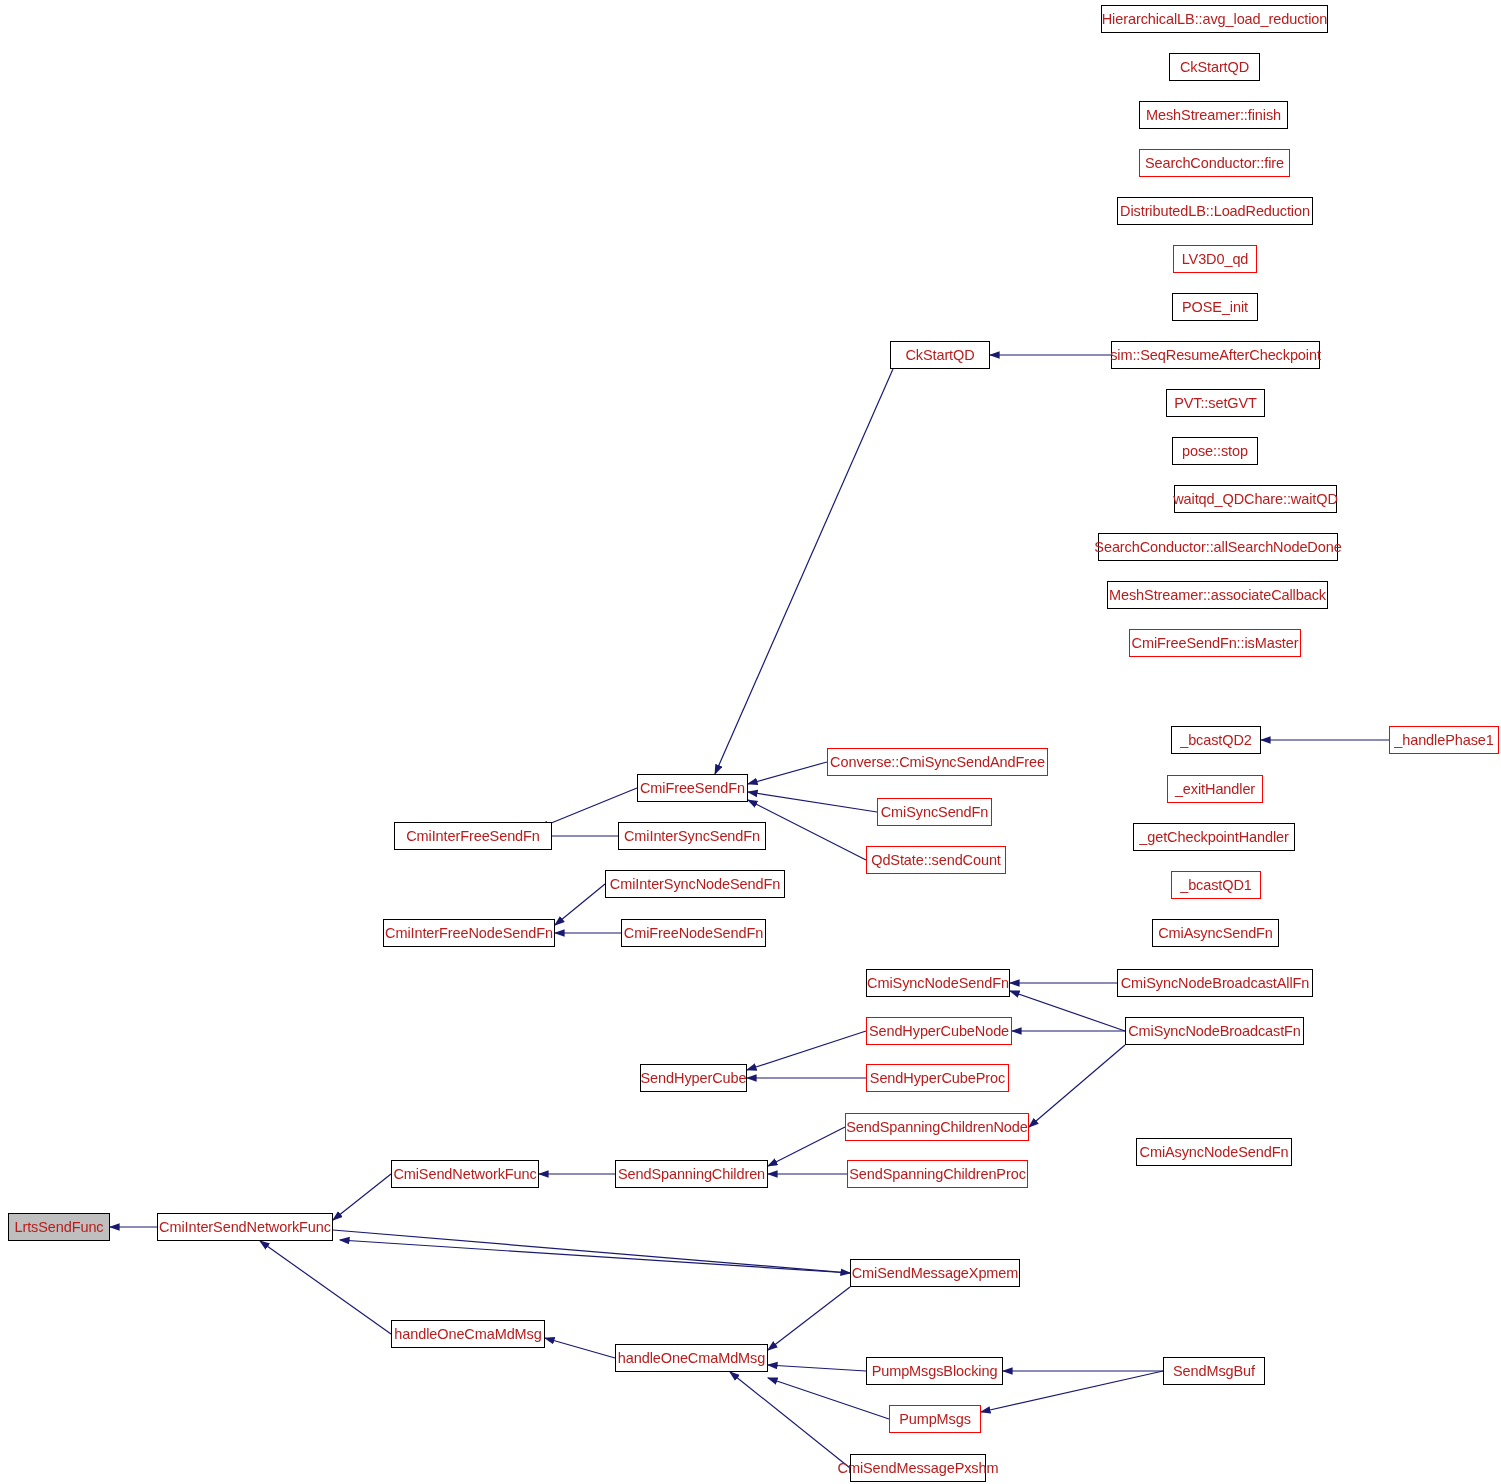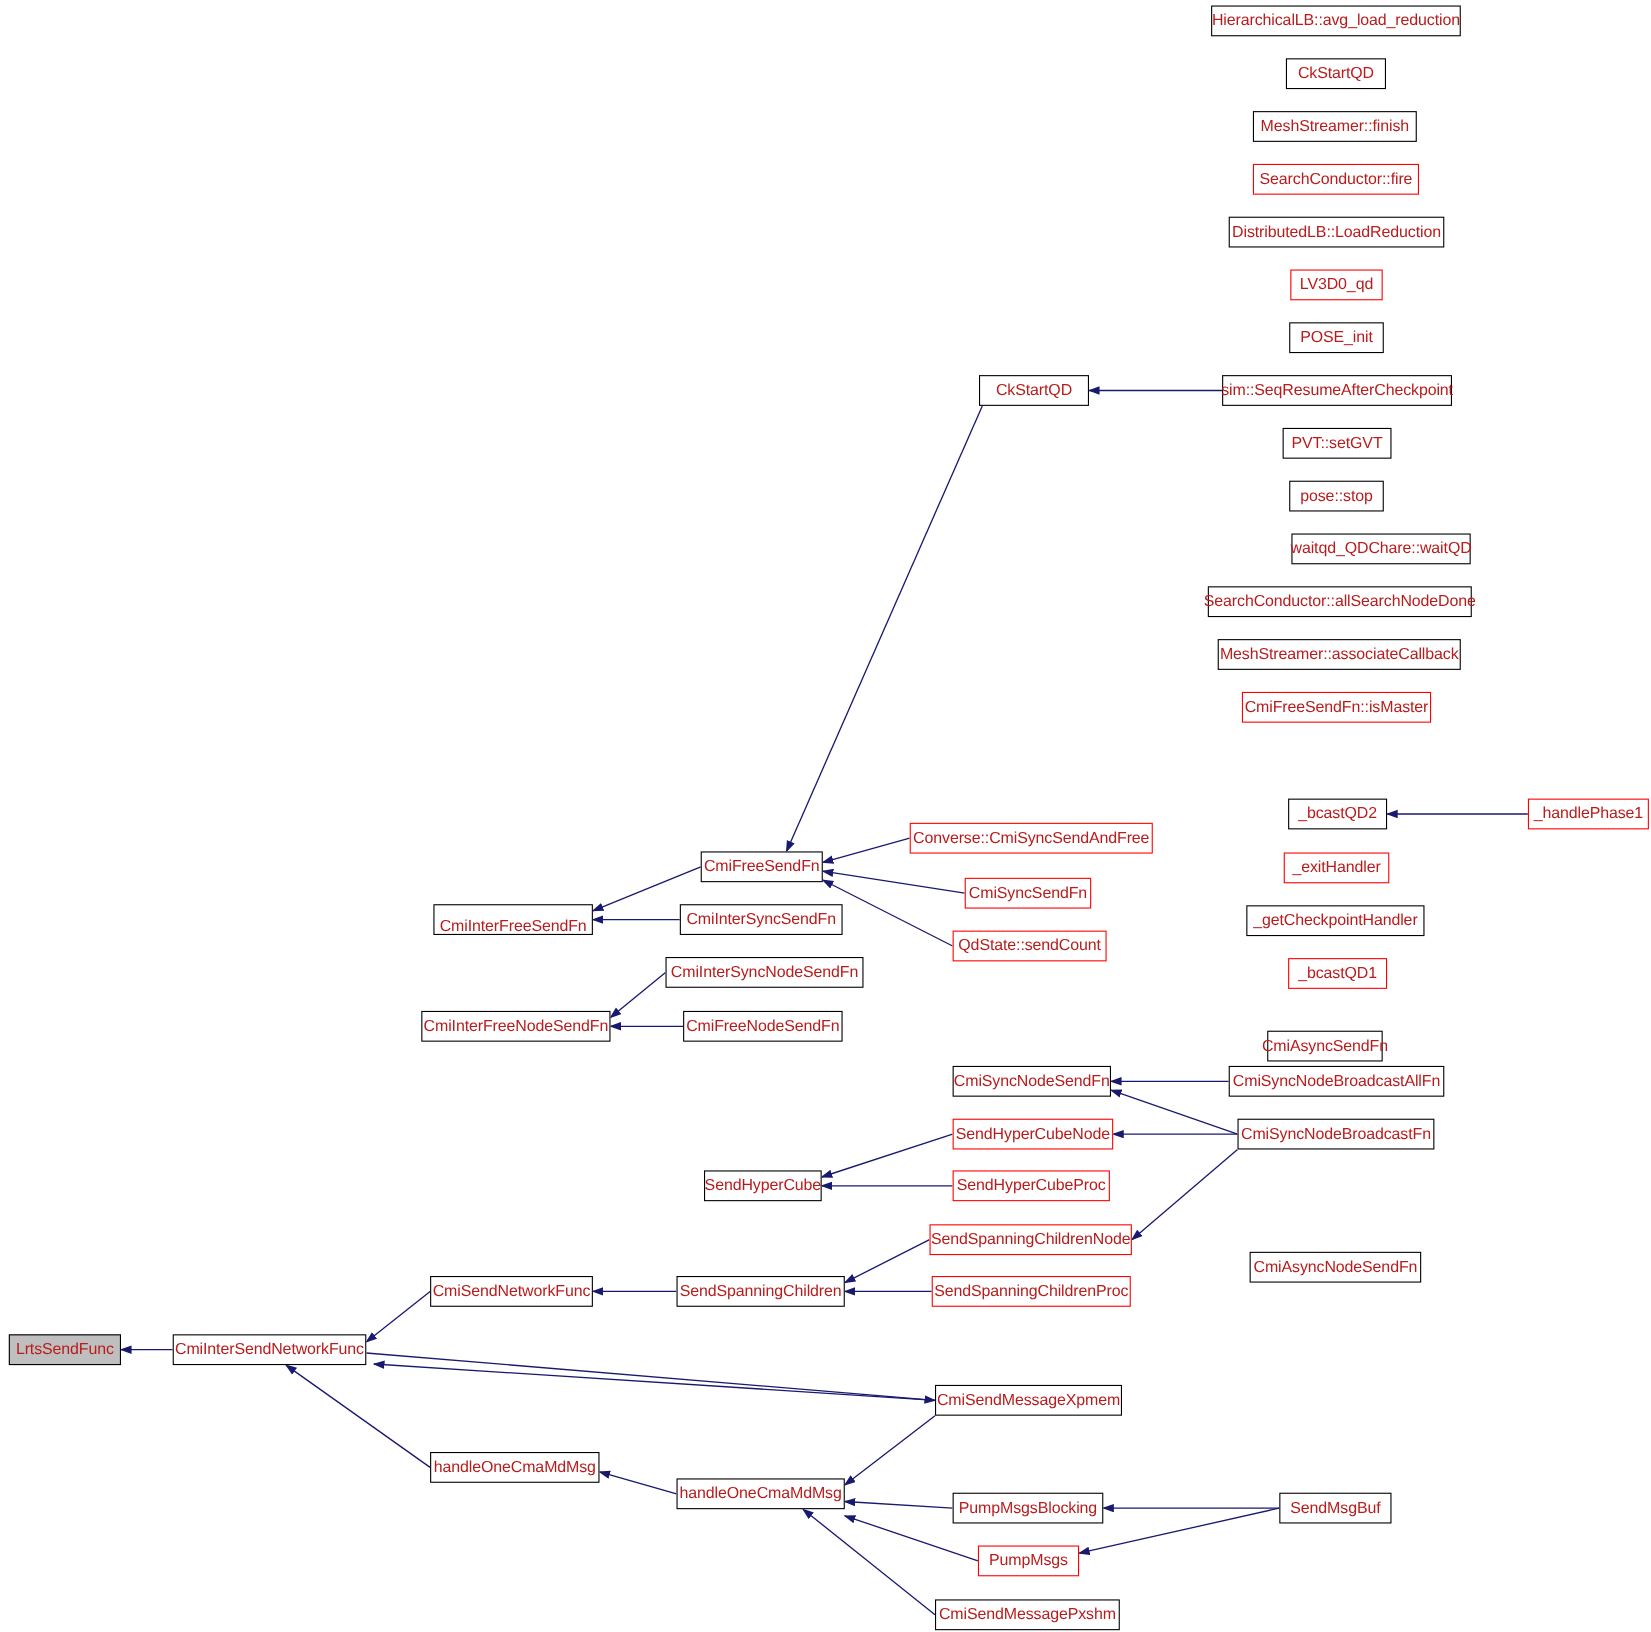--- a/index.html
+++ b/index.html
@@ -103,21 +103,21 @@
   <div id="node-layer">
       <div class="node filled" style="left: 8px; top: 1213px; width: 102px;">
         <span>LrtsSendFunc</span>
       </div>
       <div class="node" style="left: 157px; top: 1213px; width: 176px;">
         <span>CmiInterSendNetworkFunc</span>
       </div>
       <div class="node" style="left: 391px; top: 1160px; width: 148px;">
         <span>CmiSendNetworkFunc</span>
       </div>
-      <div class="node" style="left: 394px; top: 822px; width: 145px; align-items: flex-end;">
+      <div class="node" style="left: 394px; top: 822px; width: 158px;">
         <span>CmiInterFreeSendFn</span>
       </div>
       <div class="node" style="left: 383px; top: 919px; width: 172px;">
         <span>CmiInterFreeNodeSendFn</span>
       </div>
       <div class="node" style="left: 391px; top: 1320px; width: 154px;">
         <span>handleOneCmaMdMsg</span>
       </div>
       <div class="node" style="left: 637px; top: 774px; width: 111px;">
         <span>CmiFreeSendFn</span>
@@ -169,21 +169,21 @@
       </div>
       <div class="node" style="left: 850px; top: 1259px; width: 170px;">
         <span>CmiSendMessageXpmem</span>
       </div>
       <div class="node" style="left: 866px; top: 1357px; width: 137px;">
         <span>PumpMsgsBlocking</span>
       </div>
       <div class="node red" style="left: 889px; top: 1405px; width: 92px;">
         <span>PumpMsgs</span>
       </div>
-      <div class="node" style="left: 850px; top: 1454px; width: 168px; justify-content: center;">
+      <div class="node" style="left: 850px; top: 1454px; width: 136px; justify-content: center;">
         <span>CmiSendMessagePxshm</span>
       </div>
       <div class="node" style="left: 1101px; top: 5px; width: 227px;">
         <span>HierarchicalLB::avg_load_reduction</span>
       </div>
       <div class="node" style="left: 1169px; top: 53px; width: 91px;">
         <span>CkStartQD</span>
       </div>
       <div class="node" style="left: 1139px; top: 101px; width: 149px;">
         <span>MeshStreamer::finish</span>
@@ -226,21 +226,21 @@
       </div>
       <div class="node red" style="left: 1167px; top: 775px; width: 96px;">
         <span>_exitHandler</span>
       </div>
       <div class="node" style="left: 1133px; top: 823px; width: 162px;">
         <span>_getCheckpointHandler</span>
       </div>
       <div class="node red" style="left: 1171px; top: 871px; width: 90px;">
         <span>_bcastQD1</span>
       </div>
-      <div class="node" style="left: 1152px; top: 919px; width: 105px; margin-top: 18px;">
+      <div class="node" style="left: 1152px; top: 919px; width: 127px;">
         <span>CmiAsyncSendFn</span>
       </div>
       <div class="node" style="left: 1117px; top: 969px; width: 196px;">
         <span>CmiSyncNodeBroadcastAllFn</span>
       </div>
       <div class="node" style="left: 1125px; top: 1017px; width: 179px;">
         <span>CmiSyncNodeBroadcastFn</span>
       </div>
       <div class="node" style="left: 1136px; top: 1138px; width: 156px;">
         <span>CmiAsyncNodeSendFn</span>

